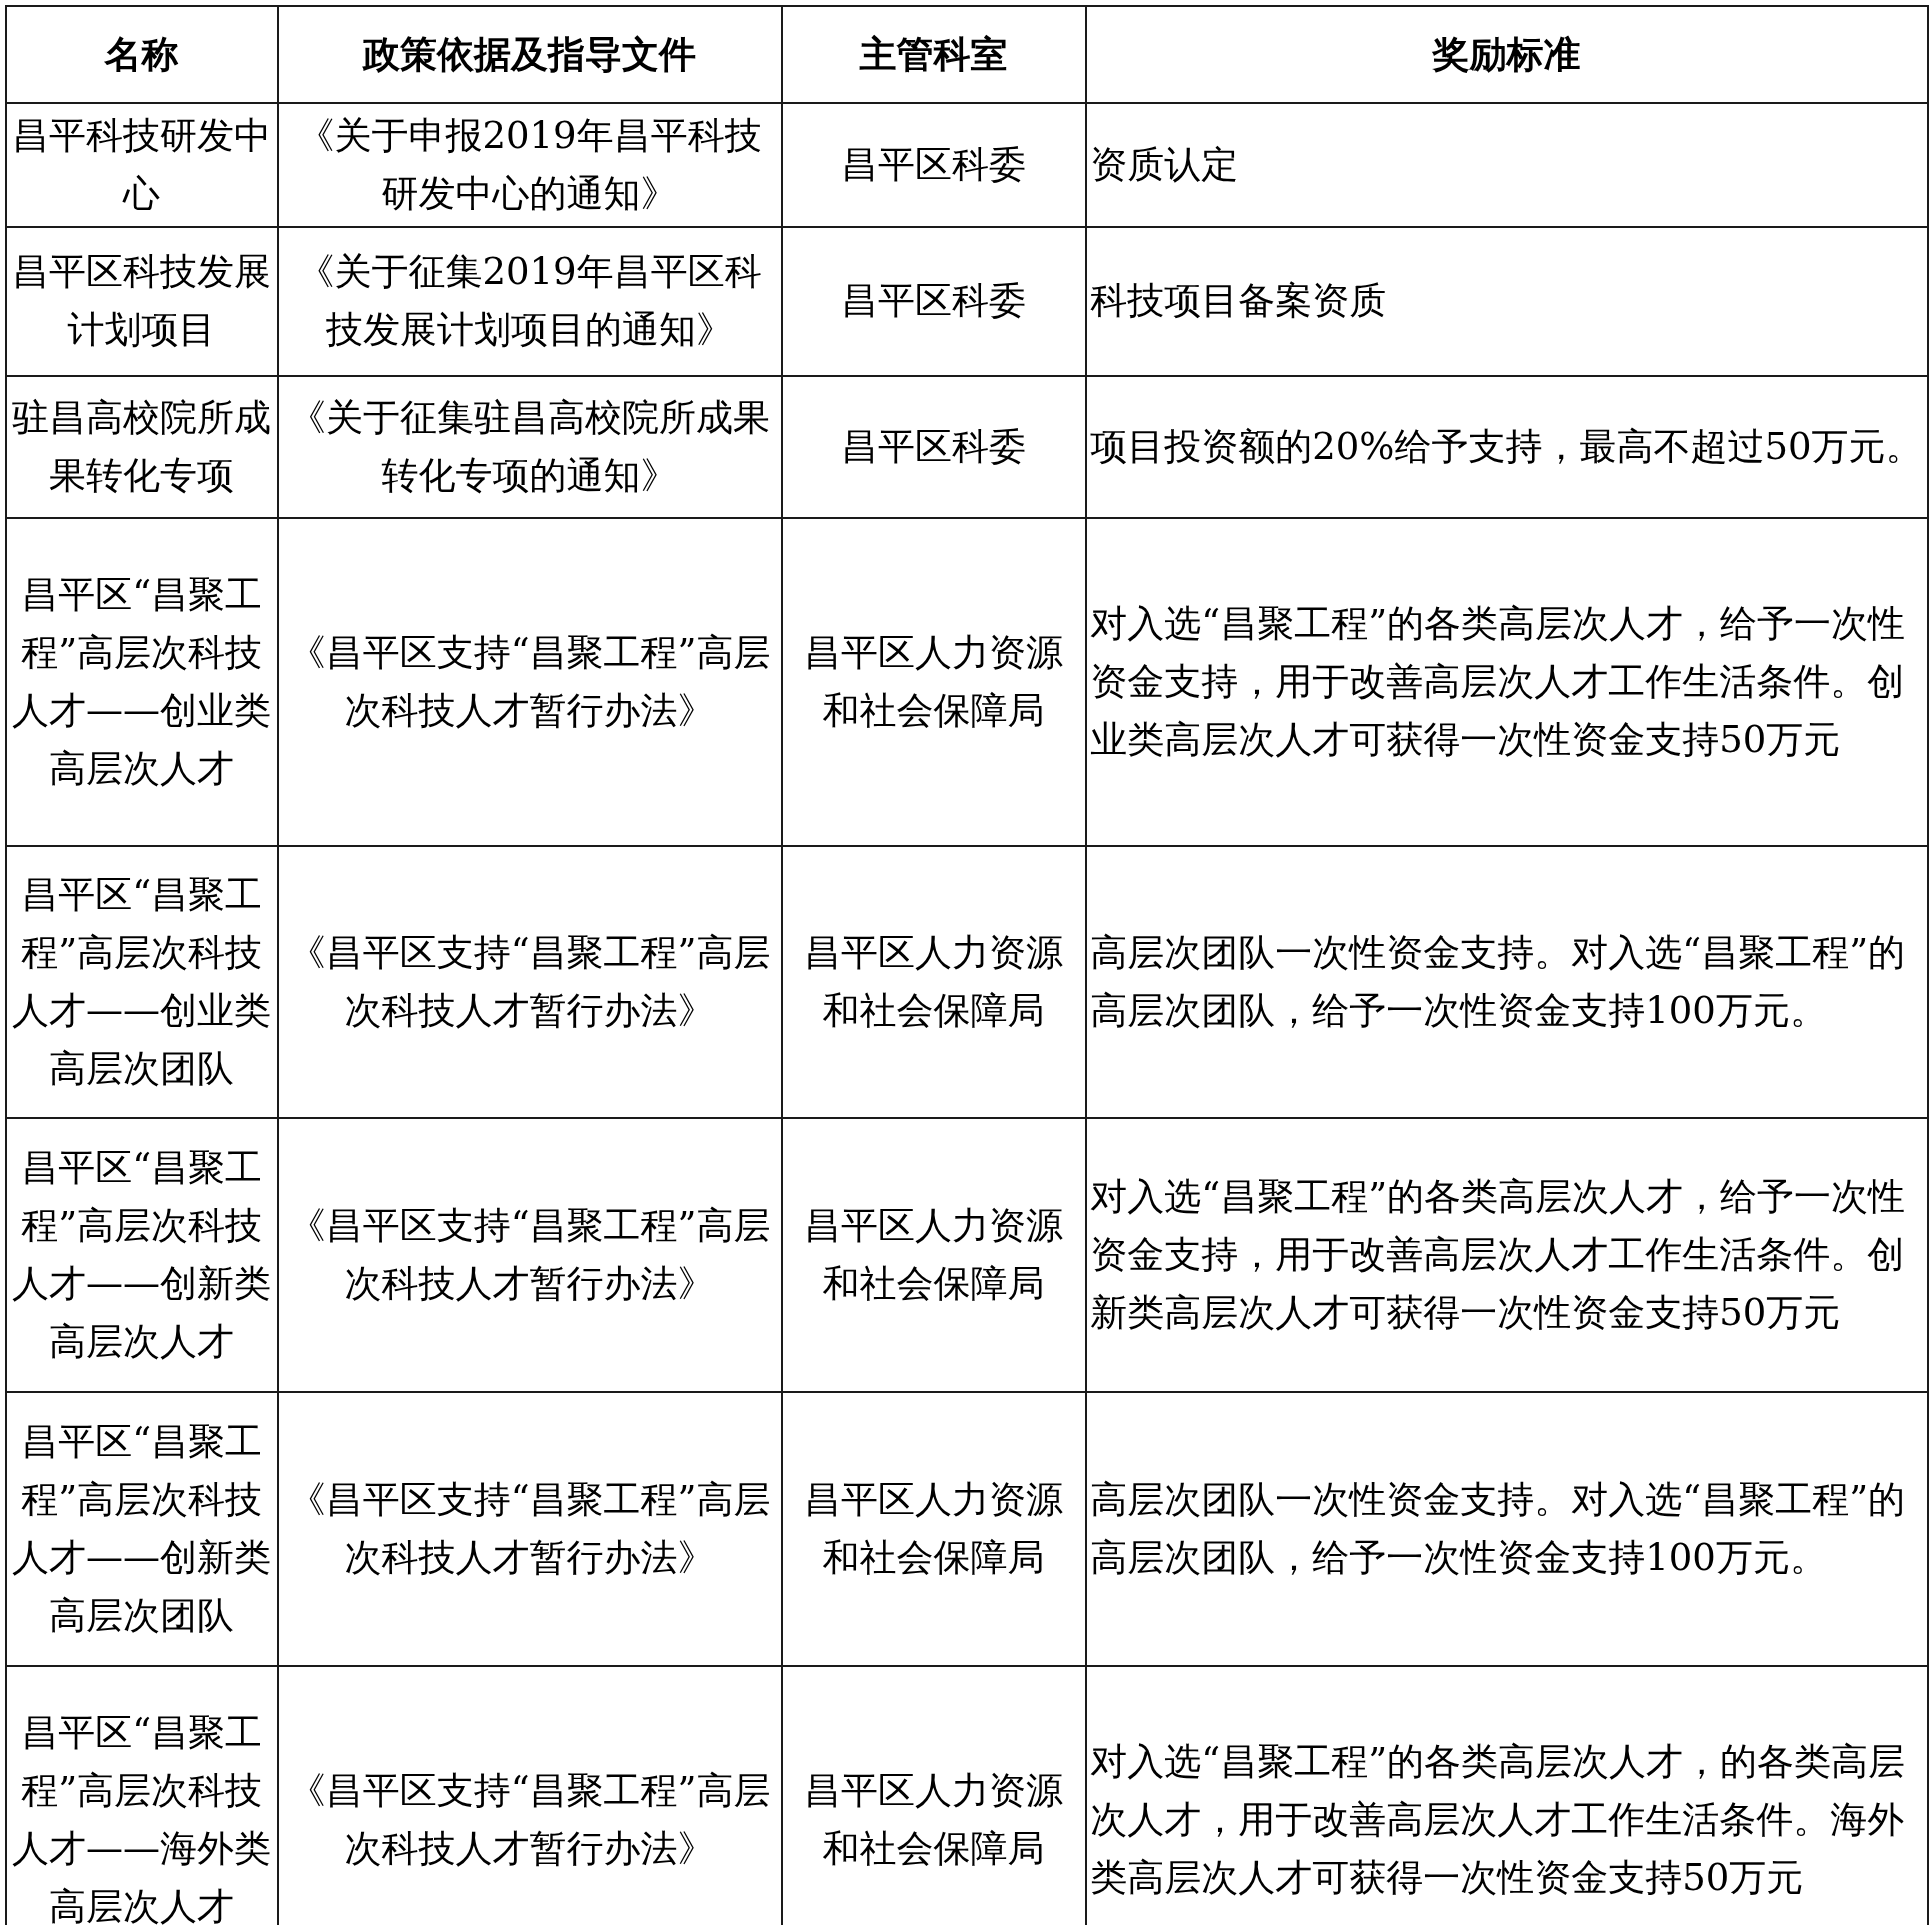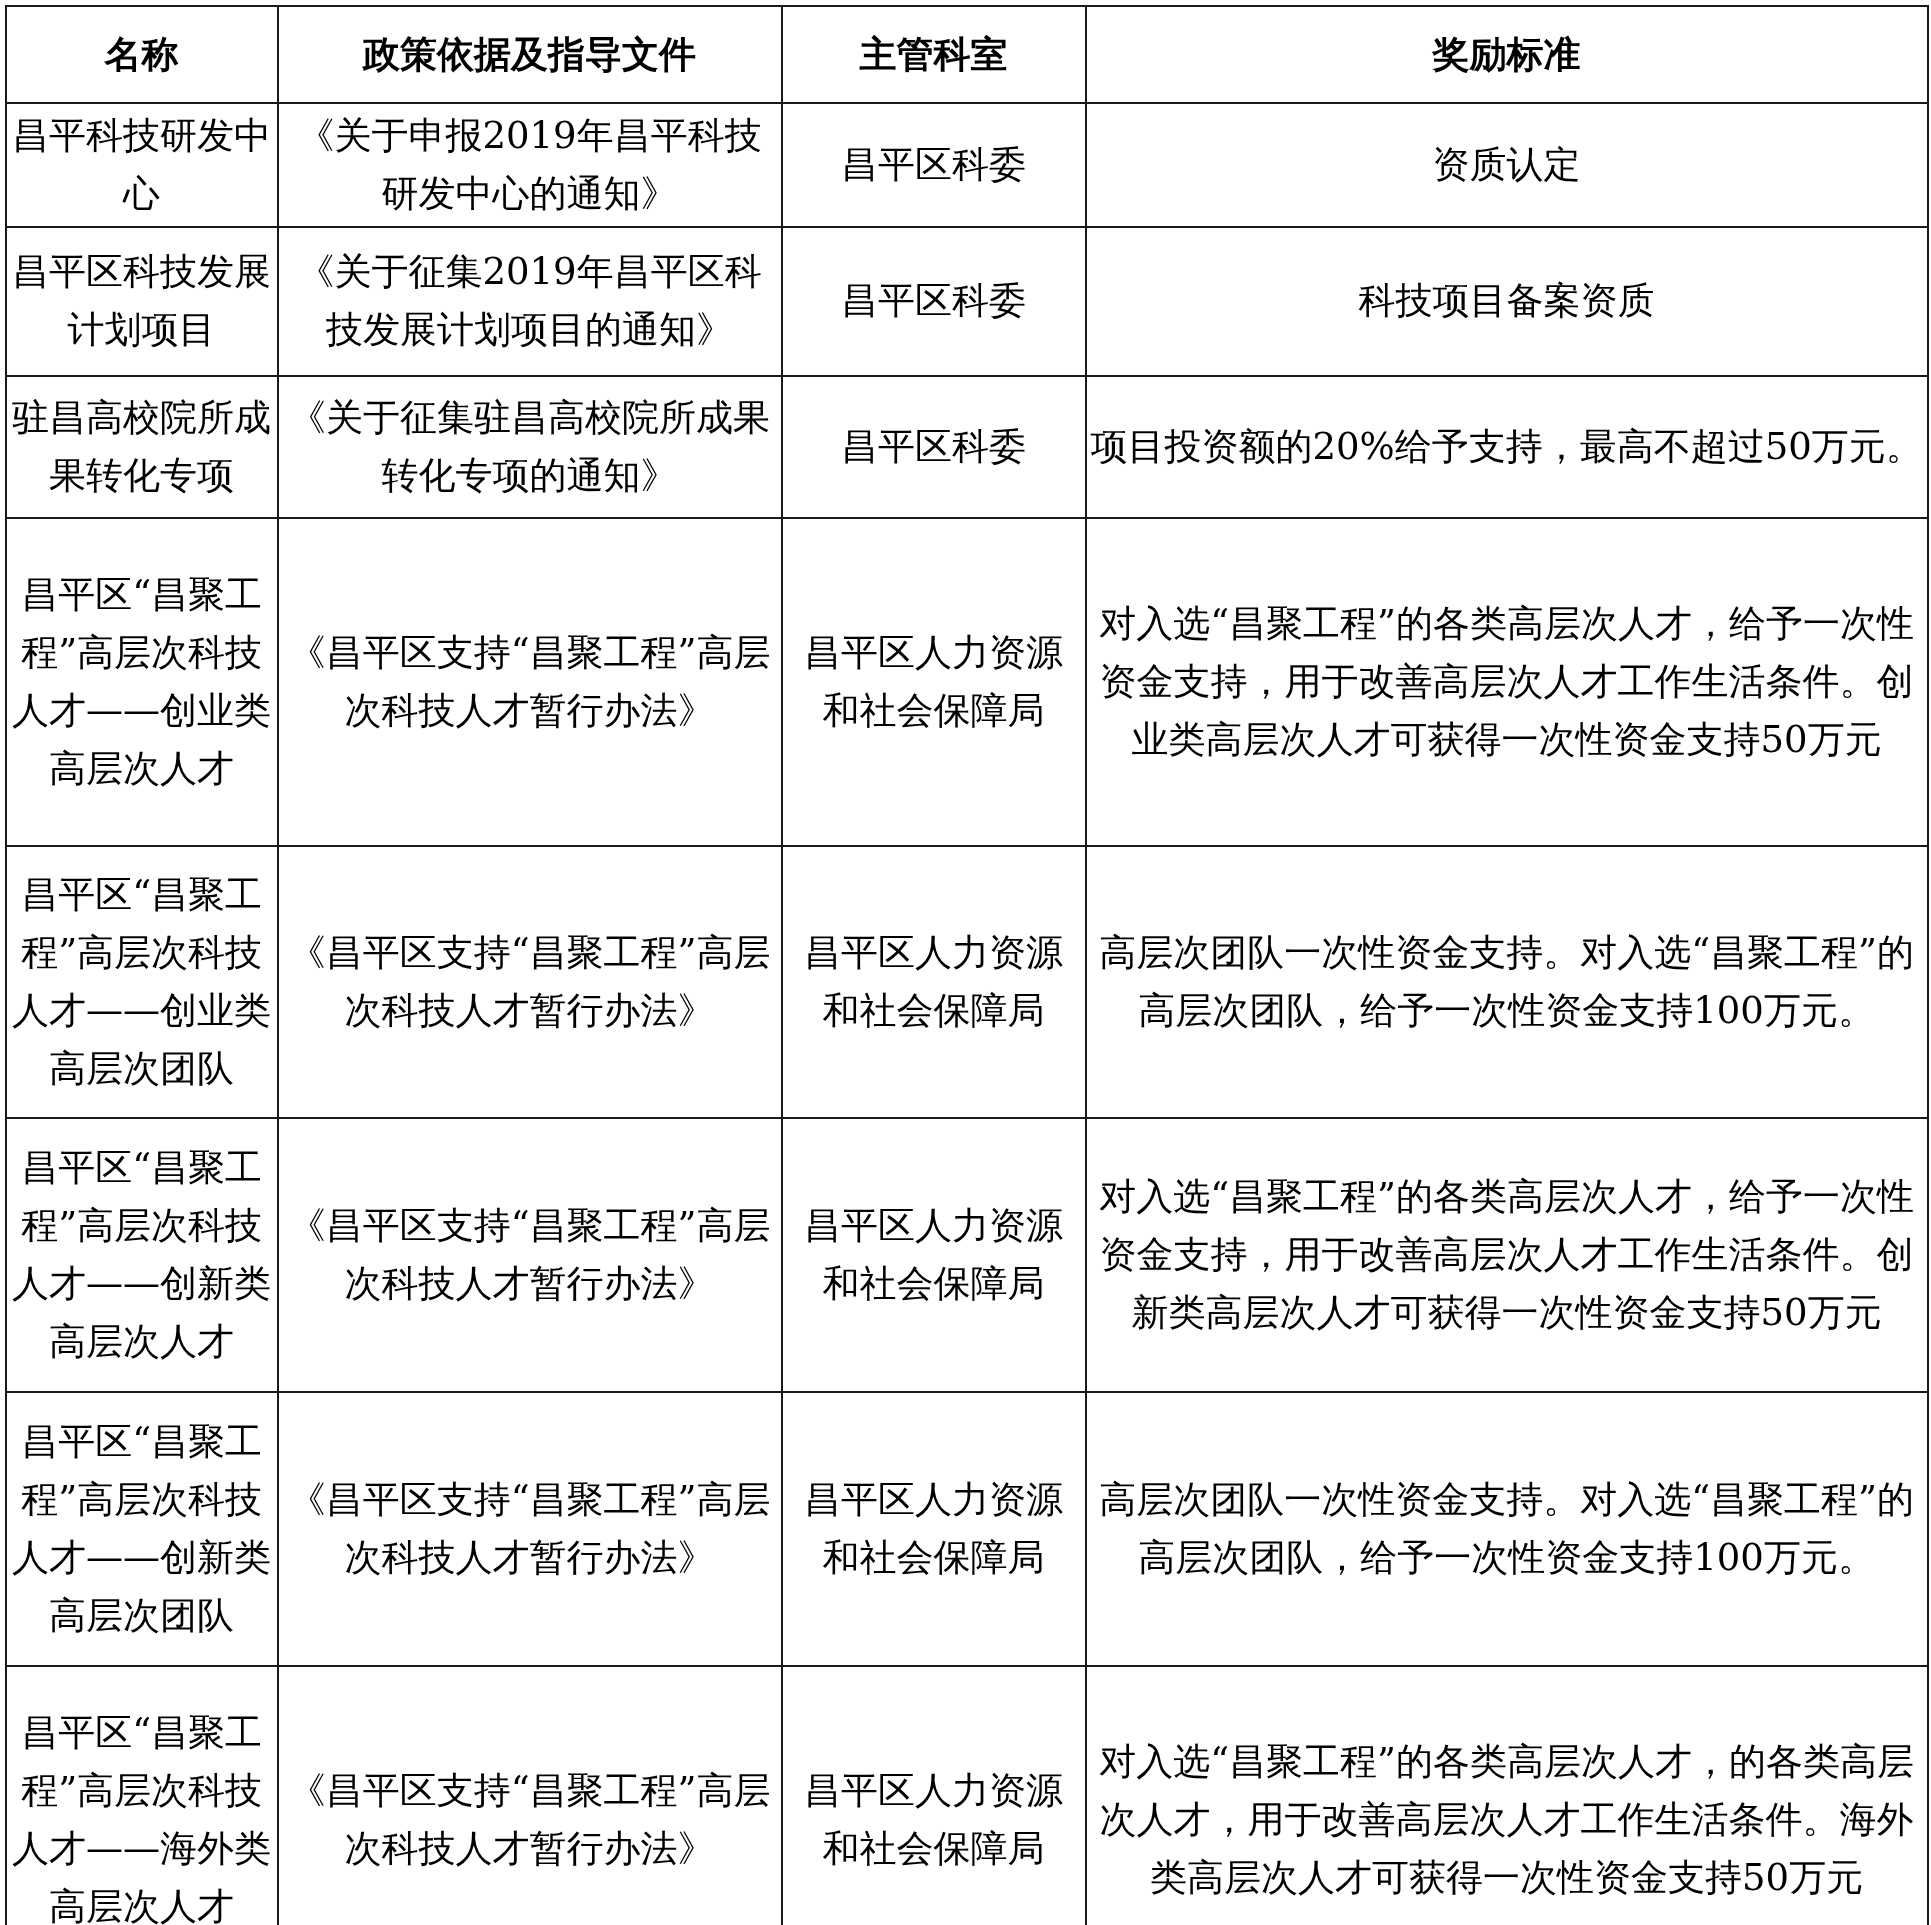--- a/index.html
+++ b/index.html
@@ -36,21 +36,21 @@
       font-weight: bold;
       text-align: center;
       height: 95px;
       border-radius: 11px;
     }
     col.c-name { width: 272px; }
     col.c-doc { width: 504px; }
     col.c-dept { width: 304px; }
     col.c-reward { width: 842px; }
     td.center { text-align: center; }
-    td.left { text-align: center; }
+    td.left { text-align: left; }
     td.name-cell { padding: 0 1.8px; }
   </style>
 </head>
 <body>
 
 <table class="policy-table">
   <colgroup>
     <col class="c-name">
     <col class="c-doc">
     <col class="c-dept">

